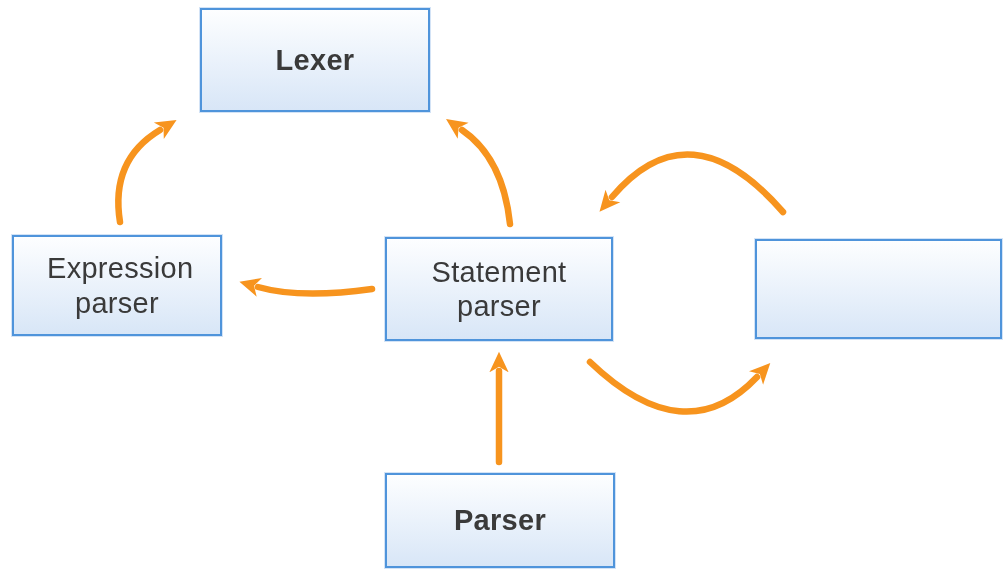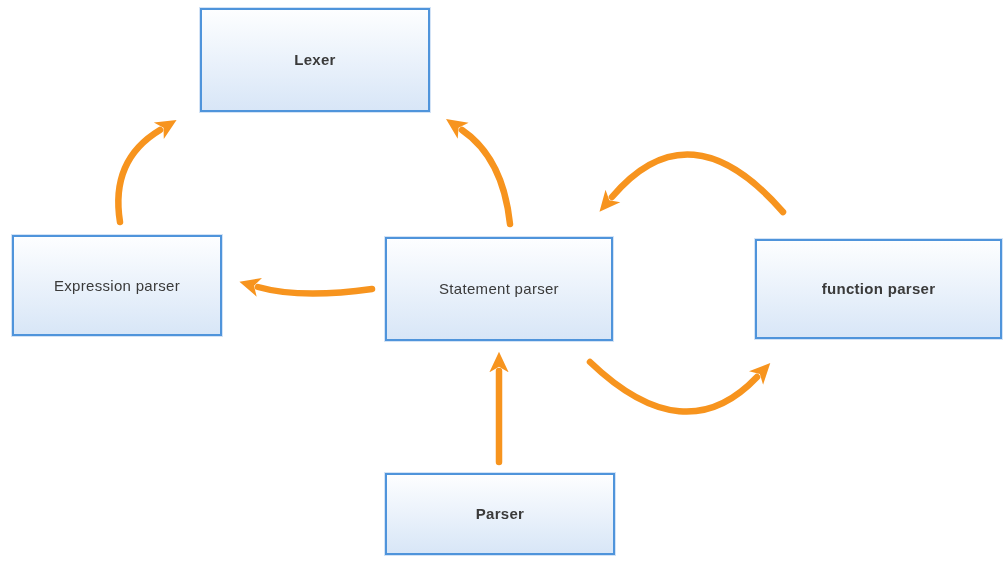--- a/index.html
+++ b/index.html
@@ -43,35 +43,35 @@
     background: linear-gradient(to bottom, var(--node-fill-top), var(--node-fill-bottom));
     box-shadow: 0 0 0 1px rgba(130, 175, 230, 0.35);
     display: flex;
     flex-direction: column;
     align-items: center;
     justify-content: center;
     text-align: center;
     color: var(--text);
   }
   .node .title {
-    font-size: 15px;
+    font-size: 29px;
     line-height: 1.18;
     letter-spacing: 0.3px;
   }
   .node .title.bold { font-weight: bold; }
   .node .subtitle {
     font-size: 20px;
     line-height: 1.25;
     letter-spacing: 0.2px;
   }
   .node-lexer      { left: 200px; top: 8px;   width: 230px; height: 104px; }
   .node-expression { left: 12px;  top: 235px; width: 210px; height: 101px; }
   .node-statement  { left: 385px; top: 237px; width: 228px; height: 104px; }
   .node-function   { left: 755px; top: 239px; width: 247px; height: 100px; }
-  .node-parser     { left: 385px; top: 473px; width: 230px; height: 82px;  }
+  .node-parser     { left: 385px; top: 473px; width: 230px; height: 95px;  }
   
   .node-expression .title, .node-statement .title { max-width: 140px; }
 </style>
 </head>
 <body>
 
 <div class="canvas">
 
   <svg class="arrows" viewBox="0 0 1005 584" xmlns="http://www.w3.org/2000/svg">
     <defs>
@@ -93,20 +93,19 @@
 
   <div class="node node-expression">
     <div class="title">Expression parser</div>
   </div>
 
   <div class="node node-statement">
     <div class="title">Statement parser</div>
   </div>
 
   <div class="node node-function">
-    <div class="title bold">function parser</div>
   </div>
 
   <div class="node node-parser">
     <div class="title bold">Parser</div>
   </div>
 
 </div>
 
 </body></html>

